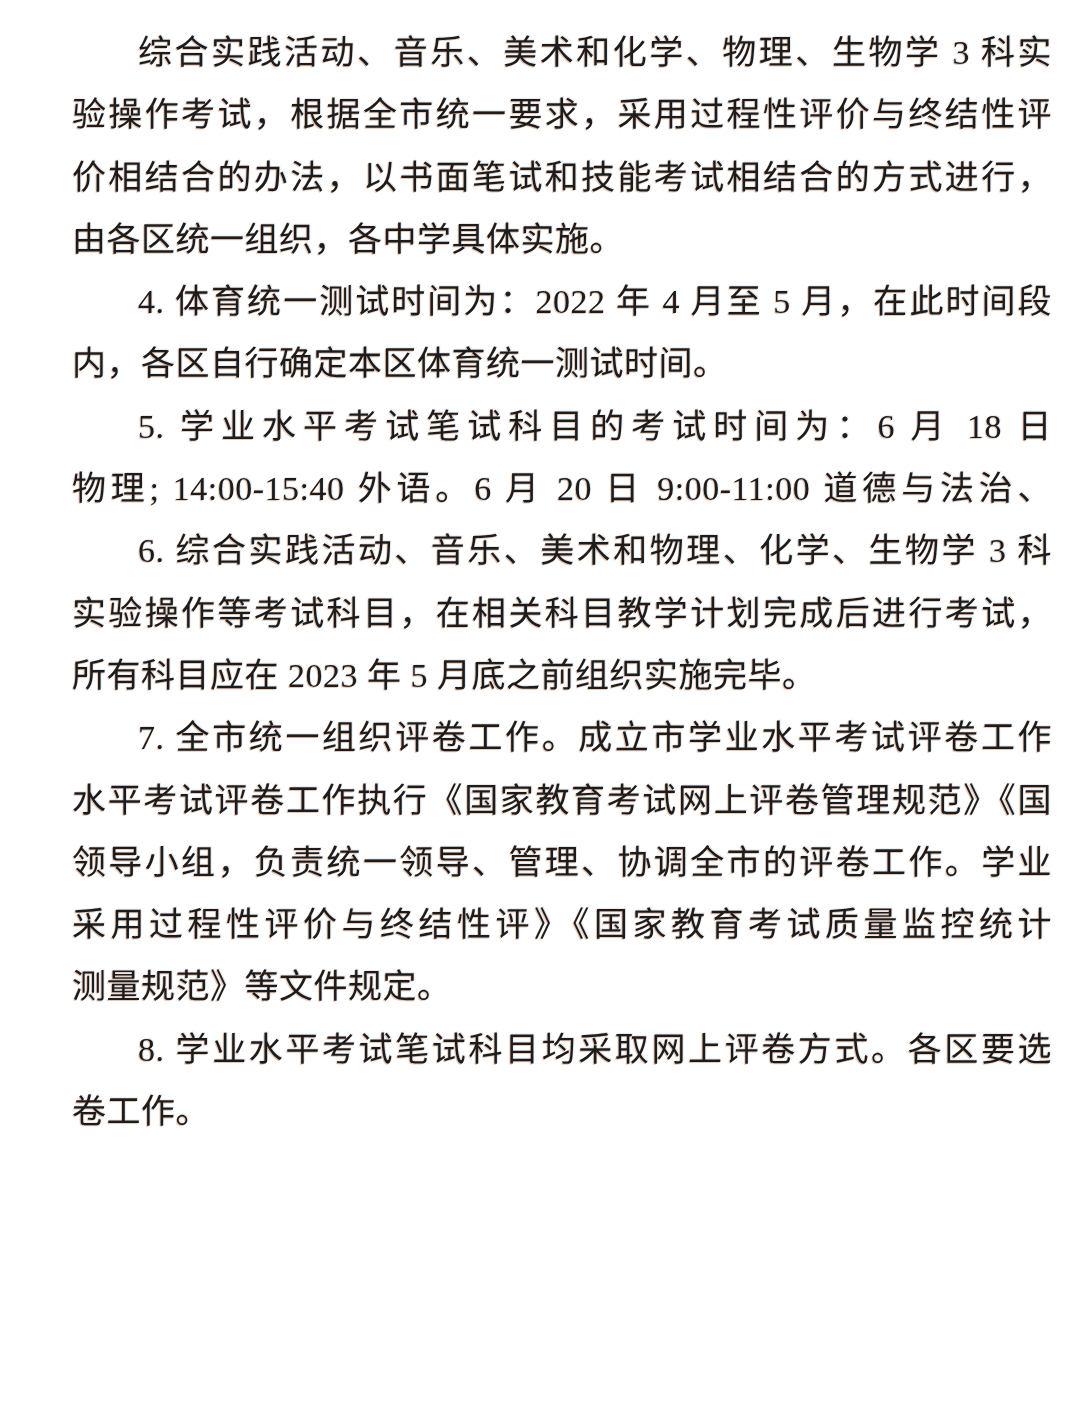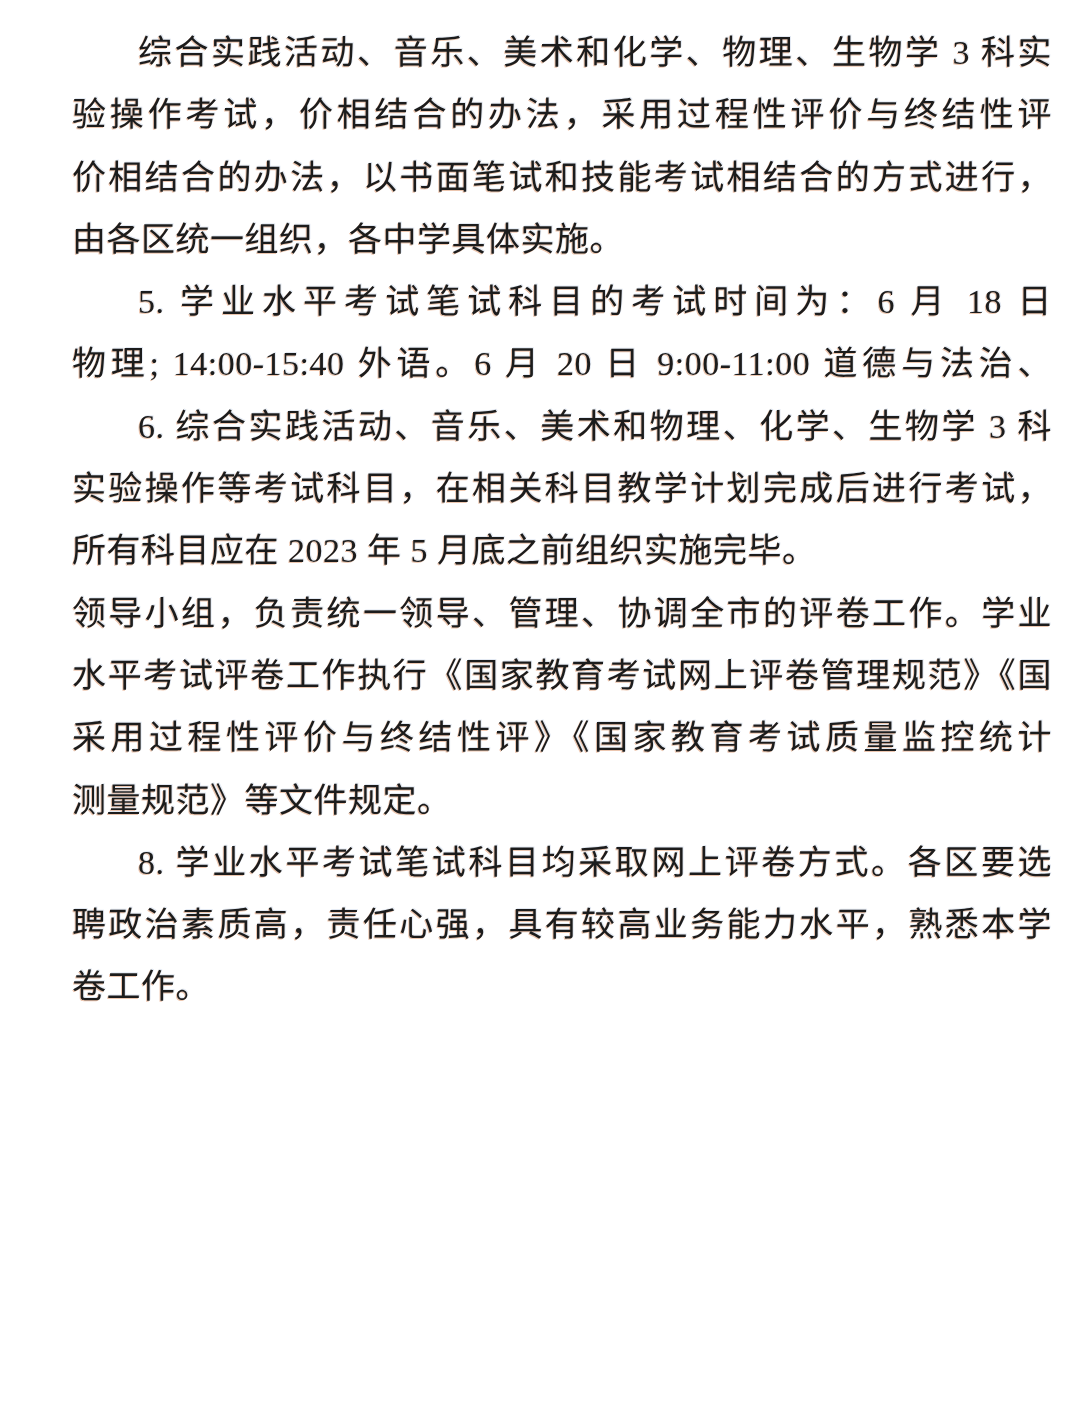--- a/index.html
+++ b/index.html
@@ -47,43 +47,47 @@
     text-align-last: left;
   }
 </style>
 </head>
 <body>
 
 <div class="page">
 
   <div class="para">
     <div class="line first">综合实践活动、音乐、美术和化学、物理、生物学 3 科实</div>
-    <div class="line">验操作考试，价相结合的办法，采用过程性评价与终结性评</div>
+    <div class="line">验操作考试，根据全市统一要求，采用过程性评价与终结性评</div>
     <div class="line">价相结合的办法，以书面笔试和技能考试相结合的方式进行，</div>
     <div class="line last">由各区统一组织，各中学具体实施。</div>
   </div>
 
+  <div class="para">
+    <div class="line first">4. 体育统一测试时间为：2022 年 4 月至 5 月，在此时间段</div>
+    <div class="line last">内，各区自行确定本区体育统一测试时间。</div>
+  </div>
 
   <div class="para">
     <div class="line first">5. 学业水平考试笔试科目的考试时间为：6 月 18 日</div>
     <div class="line">物理; 14:00-15:40 外语。6 月 20 日 9:00-11:00 道德与法治、</div>
   </div>
 
   <div class="para">
     <div class="line first">6. 综合实践活动、音乐、美术和物理、化学、生物学 3 科</div>
     <div class="line">实验操作等考试科目，在相关科目教学计划完成后进行考试，</div>
     <div class="line last">所有科目应在 2023 年 5 月底之前组织实施完毕。</div>
   </div>
 
   <div class="para">
+    <div class="line first">7. 全市统一组织评卷工作。成立市学业水平考试评卷工作</div>
+    <div class="line">水平考试评卷工作执行《国家教育考试网上评卷管理规范》《国</div>
     <div class="line">领导小组，负责统一领导、管理、协调全市的评卷工作。学业</div>
-    <div class="line">水平考试评卷工作执行《国家教育考试网上评卷管理规范》《国</div>
     <div class="line">采用过程性评价与终结性评》《国家教育考试质量监控统计</div>
     <div class="line last">测量规范》等文件规定。</div>
   </div>
 
   <div class="para">
     <div class="line first">8. 学业水平考试笔试科目均采取网上评卷方式。各区要选</div>
-    <div class="line">聘政治素质高，责任心强，具有较高业务能力水平，熟悉本学</div>
     <div class="line last">卷工作。</div>
   </div>
 
 </div>
 
 </body></html>

